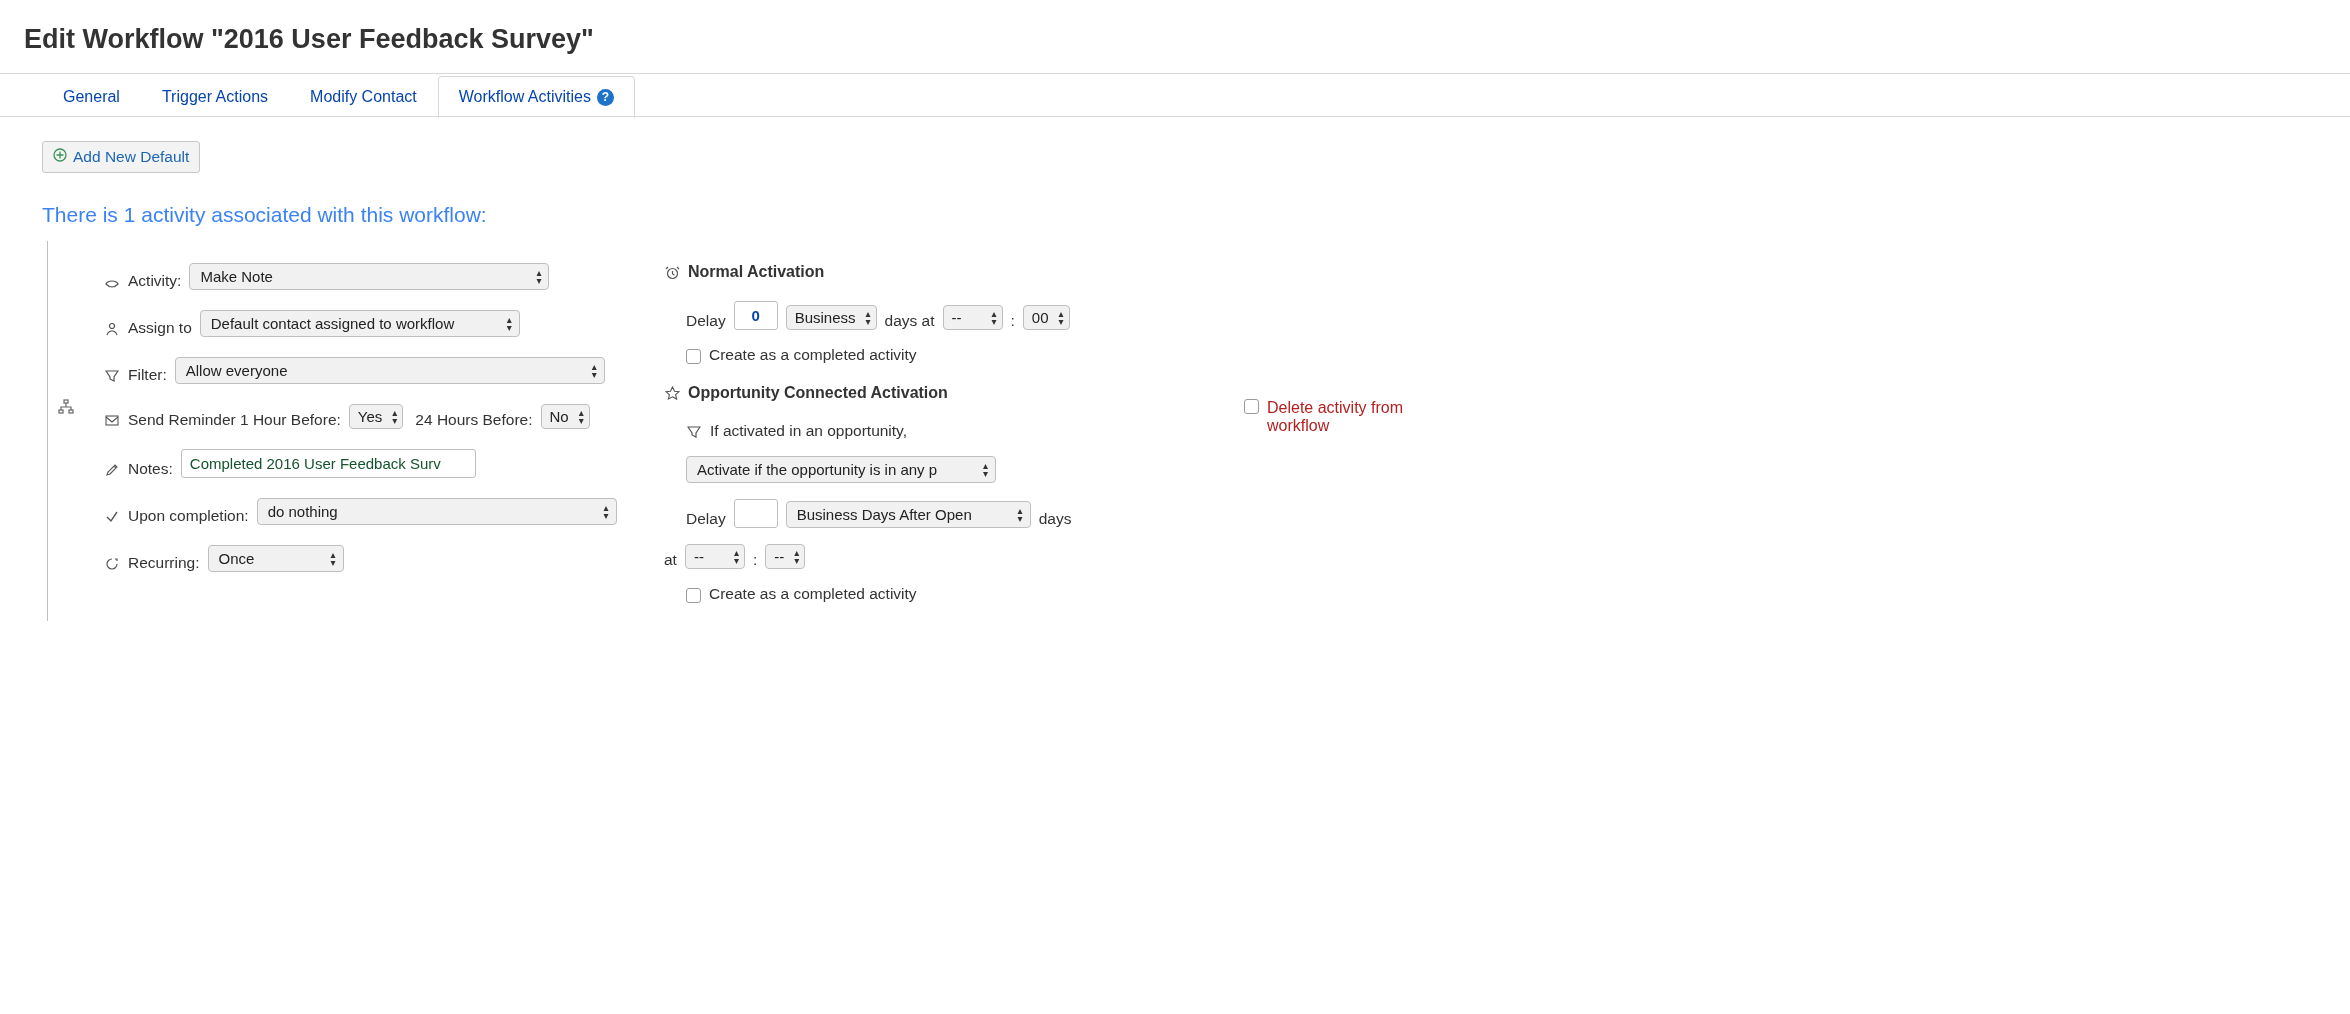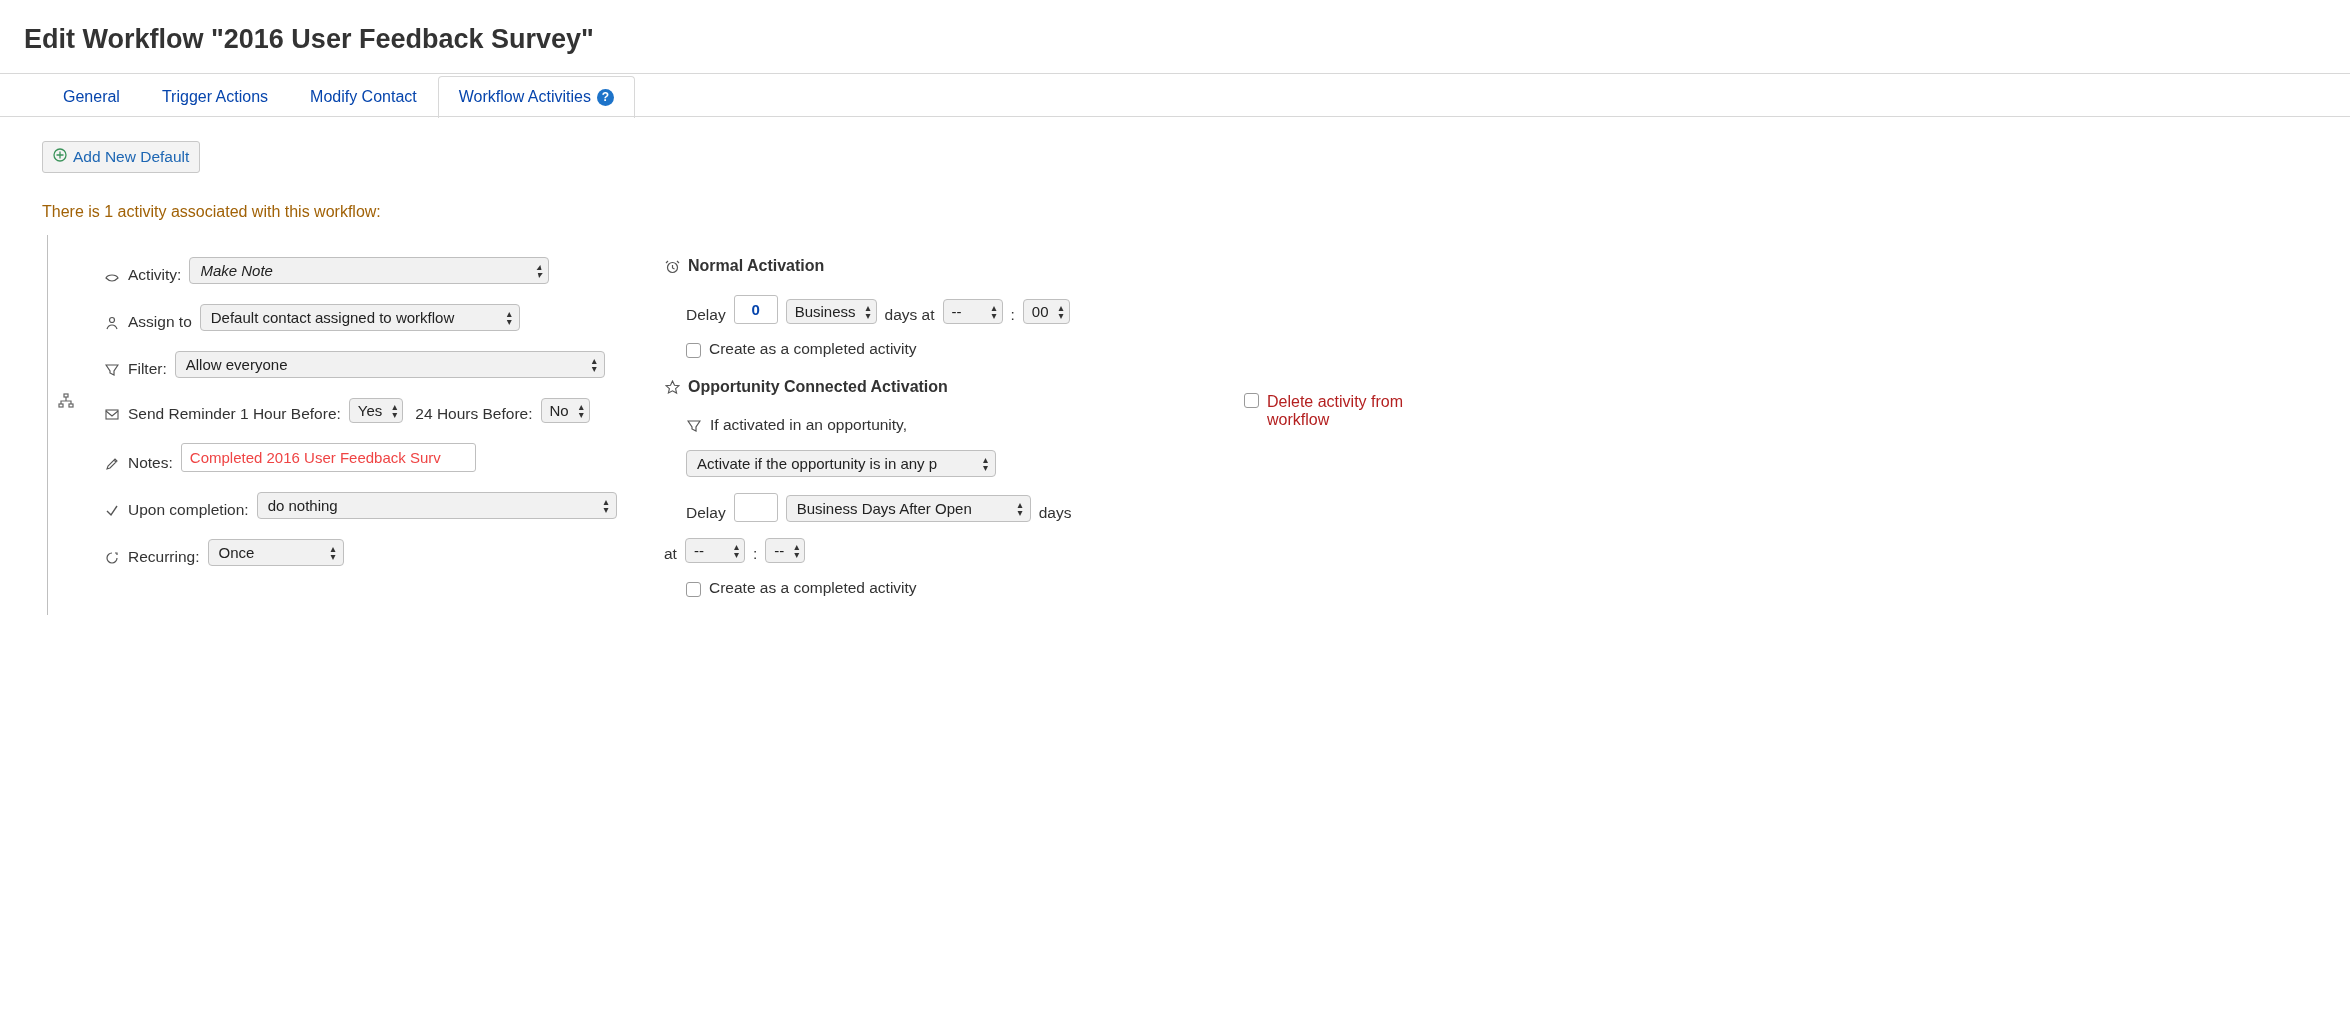--- a/index.html
+++ b/index.html
@@ -81,22 +81,22 @@
     color: #1d66b3;
     font-size: 15.5px;
     cursor: pointer;
   }
   .btn-add .add-icon {
     color: #3a935a;
     font-weight: bold;
   }
   .summary {
     margin: 30px 0 10px 18px;
-    font-size: 16px;
-    color: #a16207;
+    font-size: 21px;
+    color: #3b82f6;
   }
   
   .card {
     display: grid;
     grid-template-columns: 36px 540px 560px 180px;
     column-gap: 20px;
     margin: 14px 0 0 23px;
     align-items: start;
     border-left: 1px solid #bfbfbf;
     padding: 18px 0 18px 0;
@@ -196,21 +196,21 @@
     padding-top: 140px;
   }
   .delete-link {
     color: #b42020;
     font-size: 16px;
     display: flex;
     gap: 8px;
     align-items: flex-start;
   }
   .filter-select { width: 430px; }
-  .activity-select { width: 360px; font-style: italic; }
+  .activity-select { width: 360px; }
   .assign-select { width: 320px; }
   .completion-select { width: 360px; }
   .recur-select { width: 136px; }
   .mini-select { padding: 3px 6px 3px 8px; }
 </style>
 </head>
 <body>
 
 <div class="page">
   <h1>Edit Workflow "2016 User Feedback Survey"</h1>
@@ -313,21 +313,21 @@
         </div>
       </div>
 
       <div class="row">
         <span class="icon">
           <svg width="14" height="14" viewBox="0 0 14 14" fill="none" stroke="#555" stroke-width="1.1">
               <path d="M2 12l1-3 7-7 2 2-7 7-3 1zM9 3l2 2"></path>
             </svg>
         </span>
         <span class="label">Notes:</span>
-        <input class="input-text" style="width: 295px; color: #ef4444;" value="Completed 2016 User Feedback Surv">
+        <input class="input-text" style="width: 295px; color: #14532d;" value="Completed 2016 User Feedback Surv">
       </div>
 
       <div class="row">
         <span class="icon">
           <svg width="14" height="14" viewBox="0 0 14 14" fill="none" stroke="#555" stroke-width="1.4">
               <path d="M2 7l4 4 6-9"></path>
             </svg>
         </span>
         <span class="label">Upon completion:</span>
         <div class="select completion-select">

